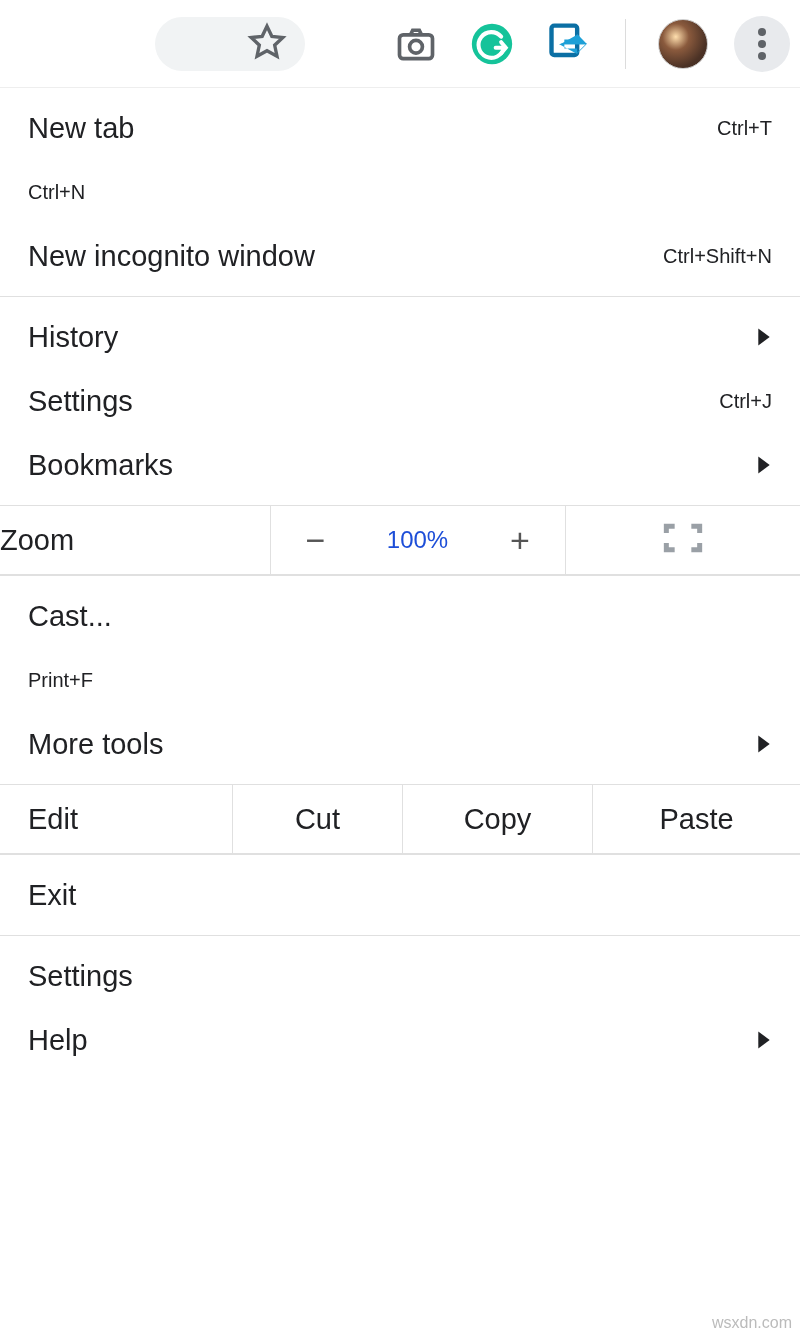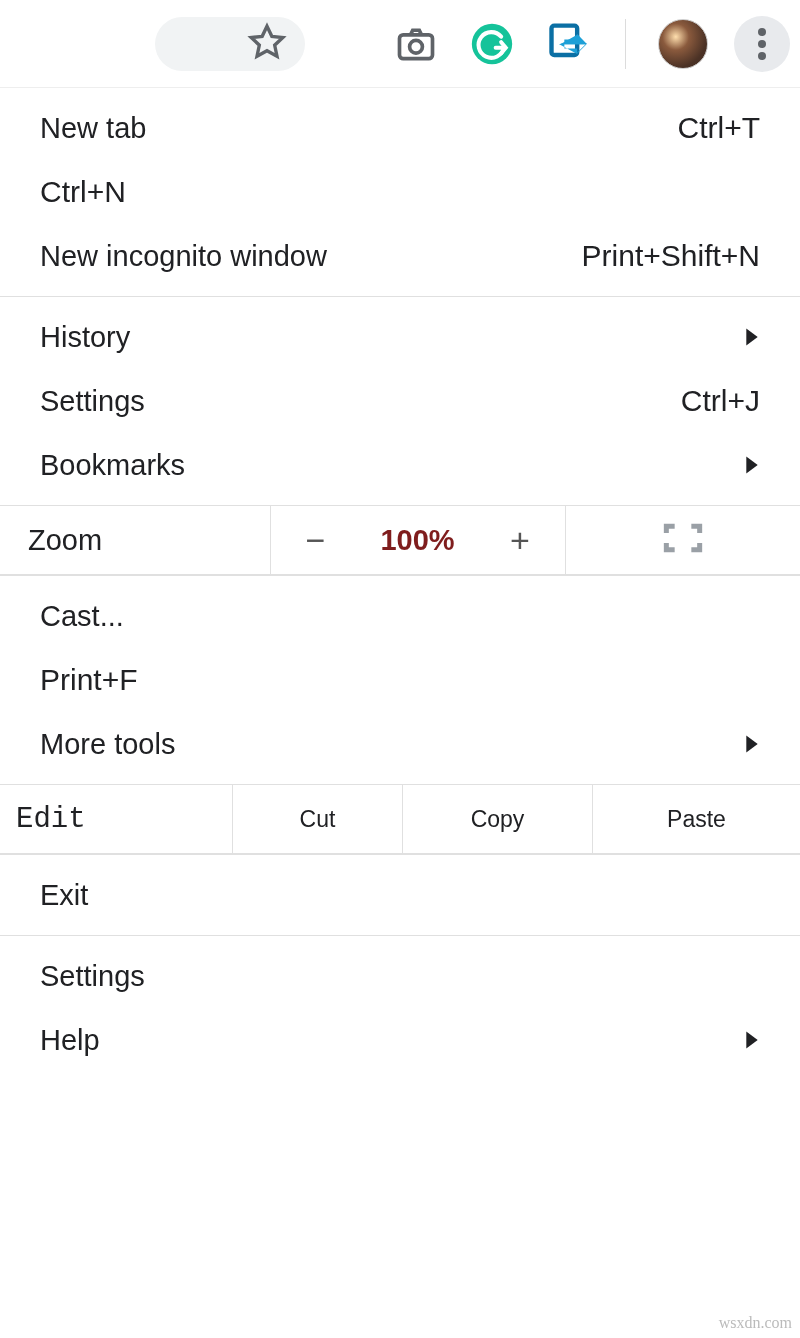--- a/index.html
+++ b/index.html
@@ -38,87 +38,85 @@
     background: #e8eaed;
     display: flex; align-items: center; justify-content: center;
   }
   .kebab svg { width: 8px; height: 32px; }
   .menu {
     width: 800px;
     background: #fff;
     font-size: 29px;
     line-height: 1;
   }
-  .menu-sec { border-top: 1px solid #e0e0e0; padding: 8px 12px; }
+  .menu-sec { border-top: 1px solid #e0e0e0; padding: 8px 0; }
   .menu-sec:first-child { border-top: none; }
   .menu-item {
     display: flex;
     align-items: center;
     height: 64px;
     padding: 0 28px;
   }
   .menu-label { flex: 1; }
-  .menu-shortcut { color: #202124; font-size: 30px; }
+  .menu-shortcut { color: #202124; font-size: 20px; }
   .submenu-arrow svg { width: 16px; height: 20px; }
   .zoom-row {
     display: flex;
     align-items: stretch;
     height: 70px;
     border-top: 1px solid #e0e0e0;
     border-bottom: 1px solid #e0e0e0;
   }
   .zoom-label {
     width: 270px;
-    padding-left: 28px;
     display: flex;
     align-items: center;
   }
   .zoom-btn {
     border-left: 1px solid #e0e0e0;
     display: flex;
     align-items: center;
     justify-content: center;
     font-size: 34px;
     color: #555;
   }
   .zoom-minus { width: 90px; }
-  .zoom-val { width: 115px; font-size: 29px; color: #7f1d1d; border-left: none; font-weight: bold; }
+  .zoom-val { width: 115px; font-size: 24px; color: #1d4ed8; border-left: none; }
   .zoom-plus { width: 90px; border-left: none; }
   .zoom-full { flex: 1; border-left: 1px solid #e0e0e0; }
   .zoom-full svg { width: 40px; height: 32px; }
   .edit-row {
     display: flex;
     align-items: stretch;
     height: 70px;
     border-top: 1px solid #e0e0e0;
     border-bottom: 1px solid #e0e0e0;
   }
   .edit-label {
     width: 232px;
-    padding-left: 16px;
-    display: flex;
-    align-items: center;
-    font-family: Liberation Mono, monospace;
+    padding-left: 28px;
+    display: flex;
+    align-items: center;
   }
   .edit-btn {
     border-left: 1px solid #e0e0e0;
     display: flex;
     align-items: center;
     justify-content: center;
-    font-size: 23px;
+    font-size: 29px;
   }
   .edit-cut  { width: 170px; }
   .edit-copy { width: 190px; }
   .edit-paste{ flex: 1; }
   .watermark {
     position: fixed;
     bottom: 6px; right: 8px;
     font-size: 16px;
     color: #bbb;
-    font-family: Liberation Serif, serif;
+    font-family: Liberation Sans, sans-serif;
   }
 </style>
 </head>
 <body>
 
 <div class="toolbar">
   <div class="addrbar-end">
     <span class="star-outline">
       <svg viewBox="0 0 24 24" fill="none" stroke="#5f6368" stroke-width="2">
         <path d="M12 2.5 L14.9 8.6 L21.5 9.3 L16.6 13.9 L18 20.5 L12 17.2 L6 20.5 L7.4 13.9 L2.5 9.3 L9.1 8.6 Z"></path>
@@ -168,21 +166,21 @@
   <div class="menu-sec">
     <div class="menu-item">
       <span class="menu-label">New tab</span>
       <span class="menu-shortcut">Ctrl+T</span>
     </div>
     <div class="menu-item">
       <span class="menu-shortcut">Ctrl+N</span>
     </div>
     <div class="menu-item">
       <span class="menu-label">New incognito window</span>
-      <span class="menu-shortcut">Print+Shift+N</span>
+      <span class="menu-shortcut">Ctrl+Shift+N</span>
     </div>
   </div>
 
   <div class="menu-sec">
     <div class="menu-item">
       <span class="menu-label">History</span>
       <span class="submenu-arrow">
         <svg viewBox="0 0 10 14">
             <path d="M1 1 L9 7 L1 13 Z" fill="#202124"></path>
           </svg>

